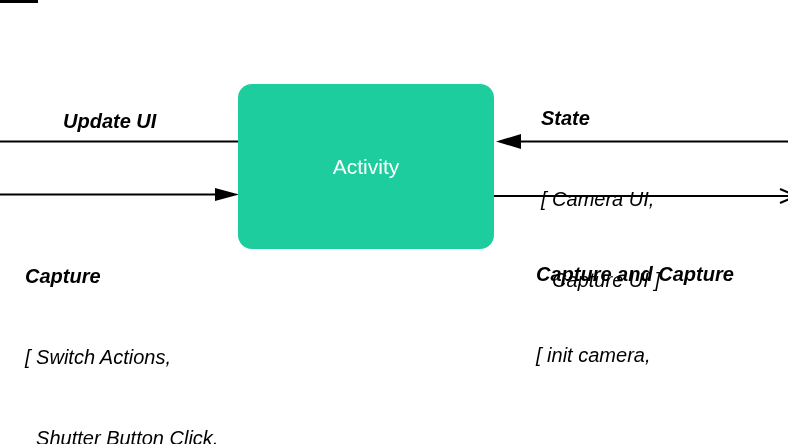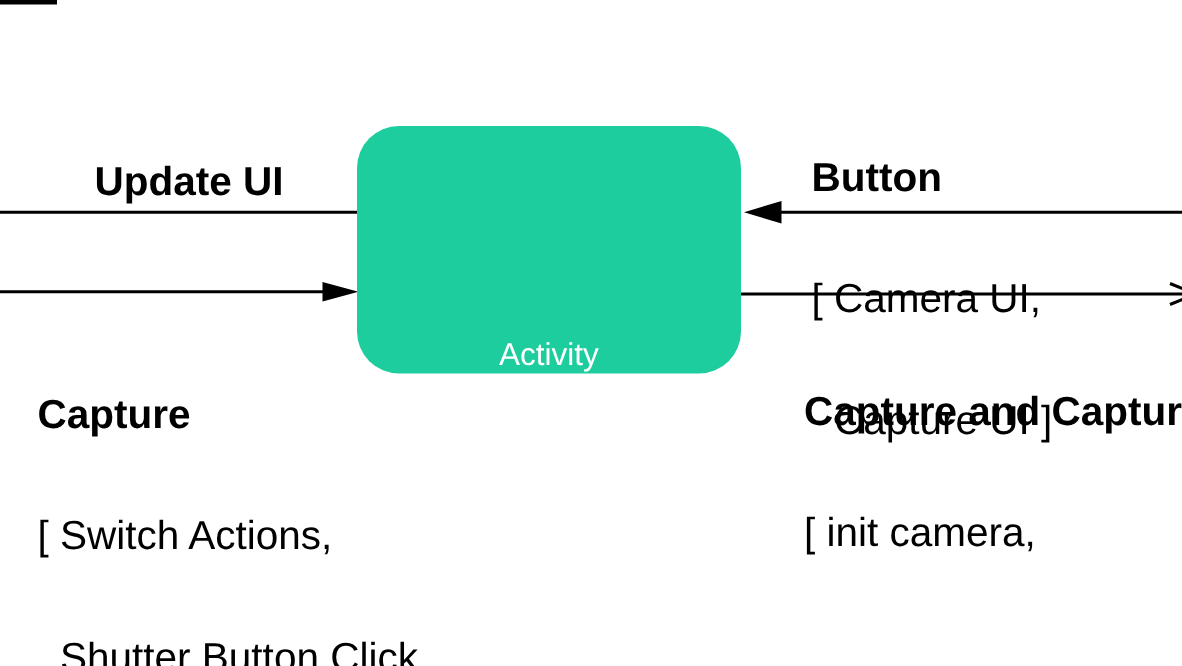--- a/index.html
+++ b/index.html
@@ -21,36 +21,37 @@
   svg.arrows {
     position: absolute;
     left: 0; top: 0;
     width: 788px; height: 444px;
     display: block;
   }
   .activity-box {
     position: absolute;
     left: 238px; top: 84px;
     width: 256px; height: 165px;
-    border-radius: 28px;
+    border-radius: 14px;
     background: #1ECD9E;
     display: flex;
-    align-items: flex-end;
+    align-items: center;
     justify-content: center;
   }
   .activity-label {
     color: #ffffff;
     font-size: 21px;
     white-space: pre;
   }
   .txt {
     position: absolute;
-    font-size: 27px;
+    font-size: 20px;
     line-height: 27px;
     white-space: pre;
+    font-style: italic;
   }
   .txt .hdr { font-weight: bold; }
   .update-ui { left: 63px;  top: 108px; font-weight: bold; }
   .actions   { left: 25px;  top: 209px; }
   .state     { left: 541px; top: 51px;  }
   .camera-ops{ left: 536px; top: 207px; }
 </style>
 </head>
 <body>
 
@@ -90,21 +91,21 @@
   <div class="txt actions">
     <div class="hdr">Capture</div>
     <div>[ Switch Actions,</div>
     <div>  Shutter Button Click,</div>
     
     
     
   </div>
 
   <div class="txt state">
-    <div class="hdr">Button</div>
+    <div class="hdr">State</div>
     <div>[ Camera UI,</div>
     <div>  Capture UI ]</div>
   </div>
 
   <div class="txt camera-ops">
     <div class="hdr">Capture and Capture</div>
     <div>[ init camera,</div>
     
     
     

